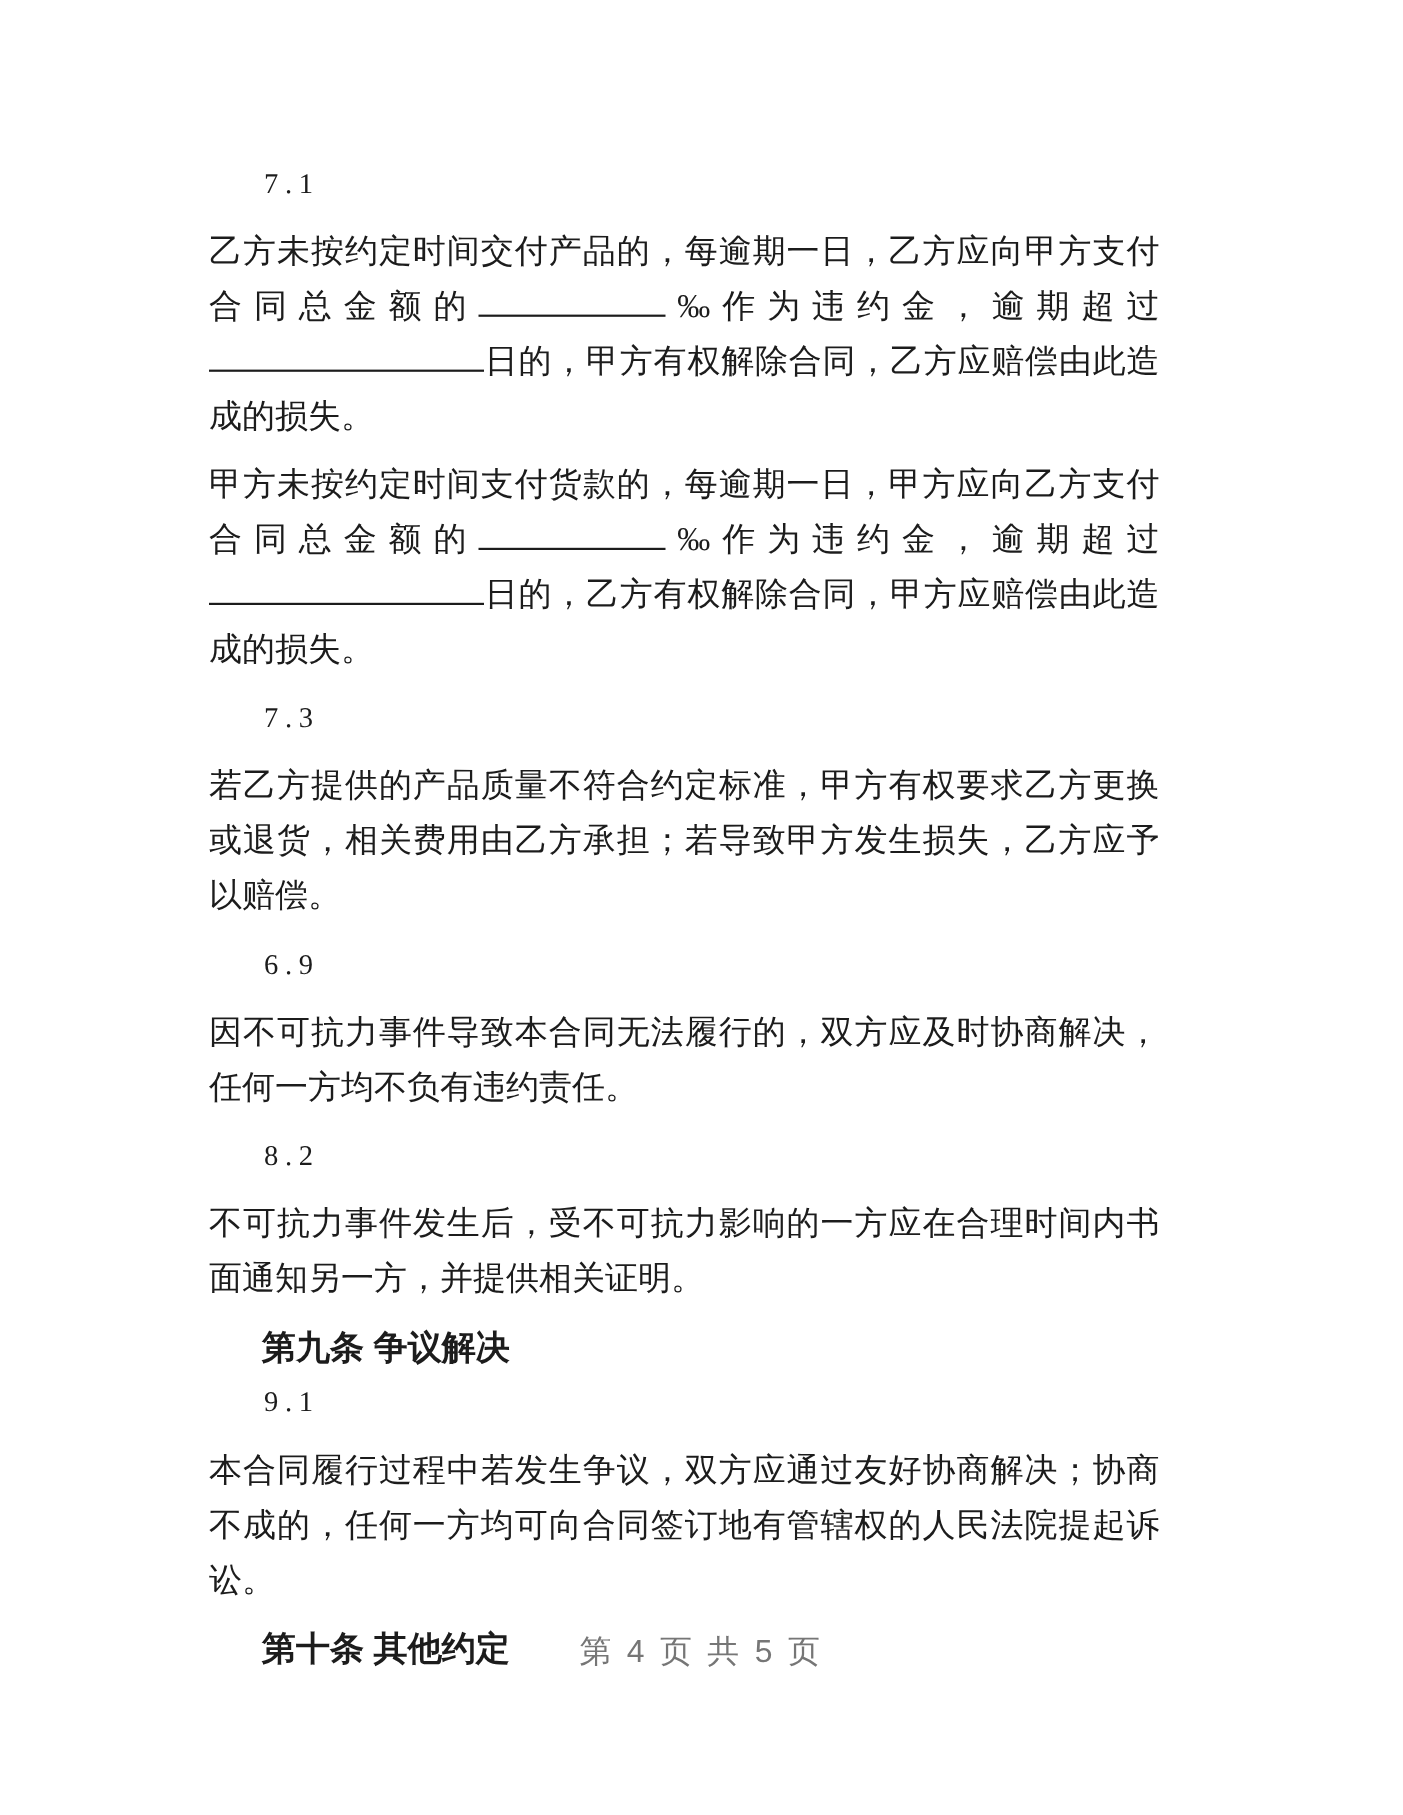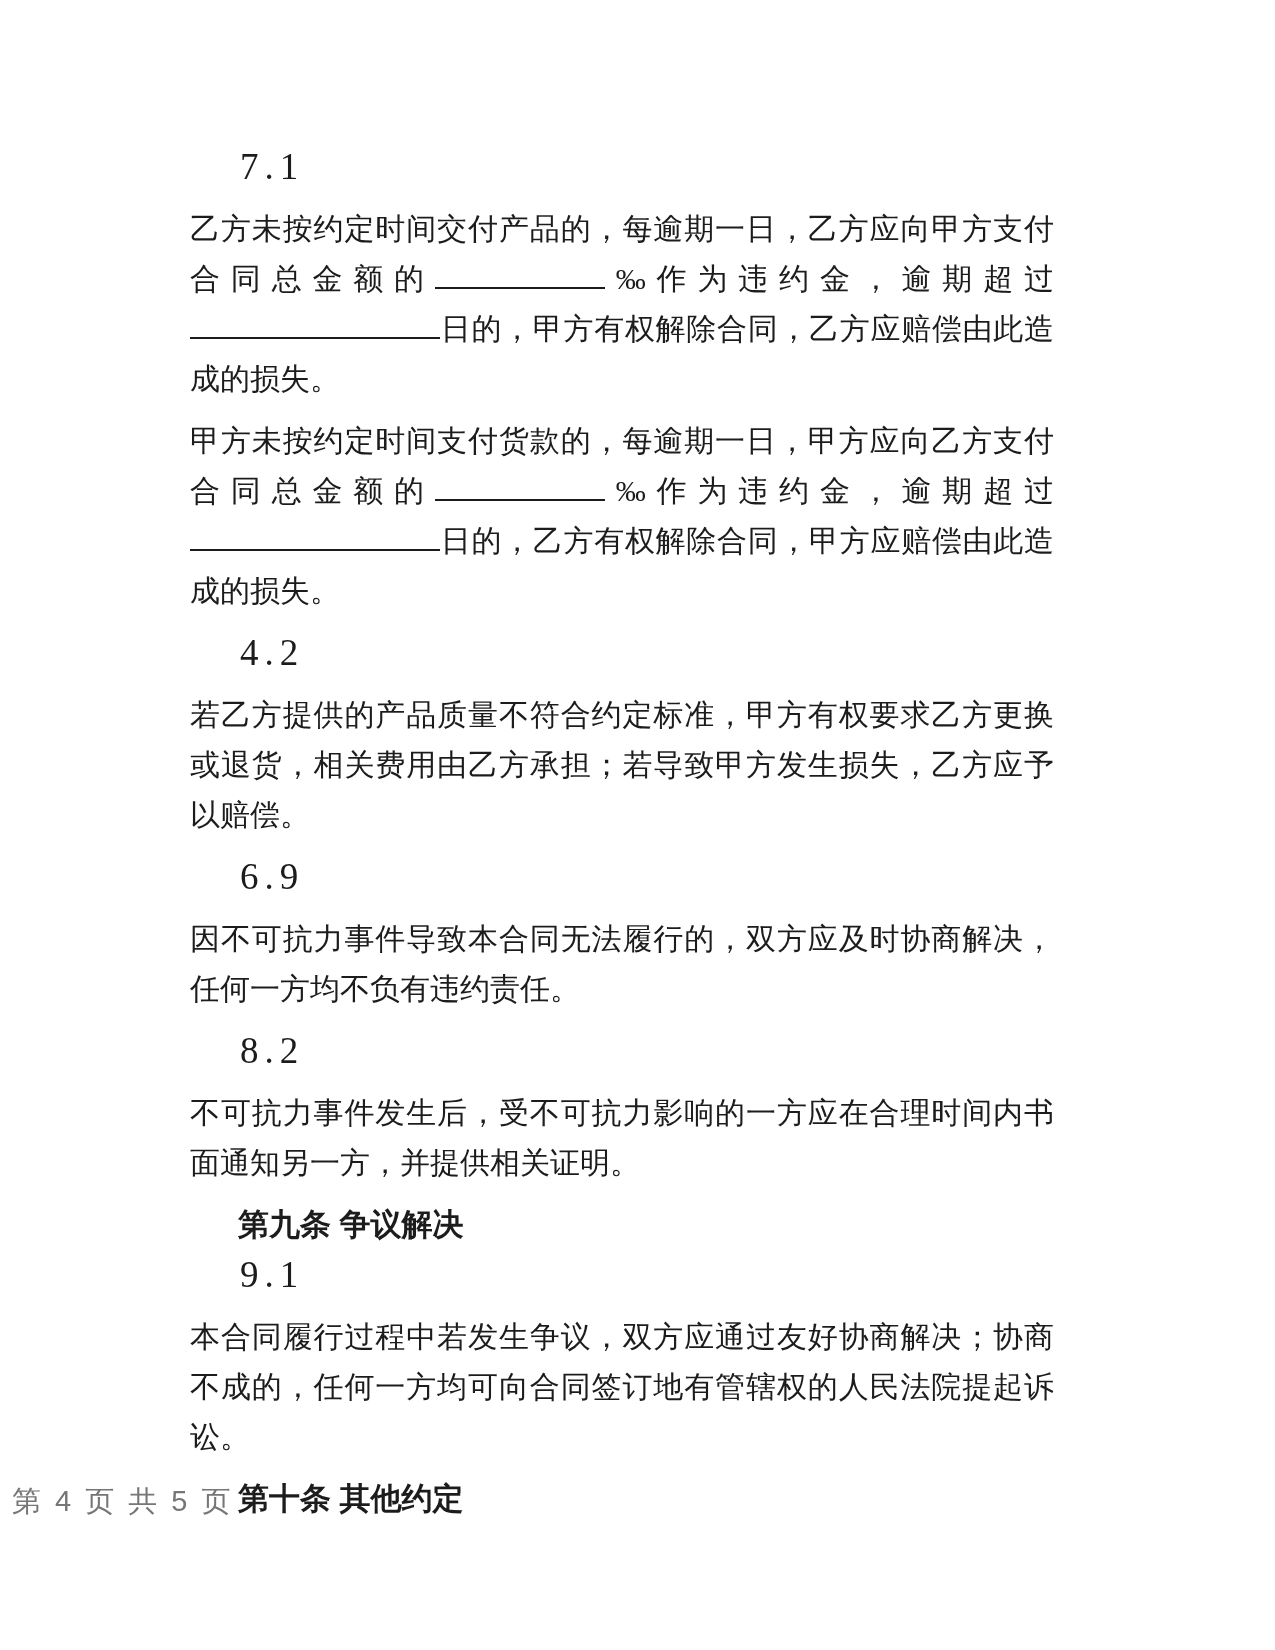--- a/index.html
+++ b/index.html
@@ -31,21 +31,21 @@
   .para {
     margin: 12px;
     font-size: 30px;
     line-height: 50px;
     text-align: justify;
     word-break: break-all;
     color: var(--text);
   }
   .clause-num {
     margin: 0;
-    font-size: 37px;
+    font-size: 26px;
     line-height: 50px;
     padding-left: 62px;
     letter-spacing: 6px;
     color: var(--text);
   }
   .heading {
     margin: 0;
     font-size: 31px;
     line-height: 50px;
     padding-left: 60px;
@@ -53,40 +53,40 @@
     font-family: "Liberation Sans", "DejaVu Sans", sans-serif;
     color: var(--text);
   }
   .blank {
     display: inline-block;
     height: 6px;
     border-bottom: 2px solid var(--blank);
   }
   .footer {
     position: absolute;
-    left: 12px;
+    left: 0;
     right: 0;
     top: 1482px;
-    text-align: left;
+    text-align: center;
     font-family: "Liberation Sans", "DejaVu Sans", sans-serif;
     font-size: 29px;
     font-weight: 300;
     letter-spacing: 3px;
     color: var(--footer);
   }
 </style>
 </head>
 <body>
 
 <div class="page">
   <div class="content" id="doc-content">
       <p class="clause-num">7.1</p>
       <p class="para"><span>乙方未按约定时间交付产品的，每逾期一日，乙方应向甲方支付合同总金额的</span><span class="blank" style="width: 170px;"></span><span>‰作为违约金，逾期超过</span><span class="blank" style="width: 250px;"></span><span>日的，甲方有权解除合同，乙方应赔偿由此造成的损失。</span></p>
       <p class="para"><span>甲方未按约定时间支付货款的，每逾期一日，甲方应向乙方支付合同总金额的</span><span class="blank" style="width: 170px;"></span><span>‰作为违约金，逾期超过</span><span class="blank" style="width: 250px;"></span><span>日的，乙方有权解除合同，甲方应赔偿由此造成的损失。</span></p>
-      <p class="clause-num">4.2</p>
+      <p class="clause-num">7.3</p>
       <p class="para"><span>若乙方提供的产品质量不符合约定标准，甲方有权要求乙方更换或退货，相关费用由乙方承担；若导致甲方发生损失，乙方应予以赔偿。</span></p>
       <p class="clause-num">6.9</p>
       <p class="para"><span>因不可抗力事件导致本合同无法履行的，双方应及时协商解决，任何一方均不负有违约责任。</span></p>
       <p class="clause-num">8.2</p>
       <p class="para"><span>不可抗力事件发生后，受不可抗力影响的一方应在合理时间内书面通知另一方，并提供相关证明。</span></p>
       <h2 class="heading">第九条 争议解决</h2>
       <p class="clause-num">9.1</p>
       <p class="para"><span>本合同履行过程中若发生争议，双方应通过友好协商解决；协商不成的，任何一方均可向合同签订地有管辖权的人民法院提起诉讼。</span></p>
       <h2 class="heading">第十条 其他约定</h2>
     </div>

